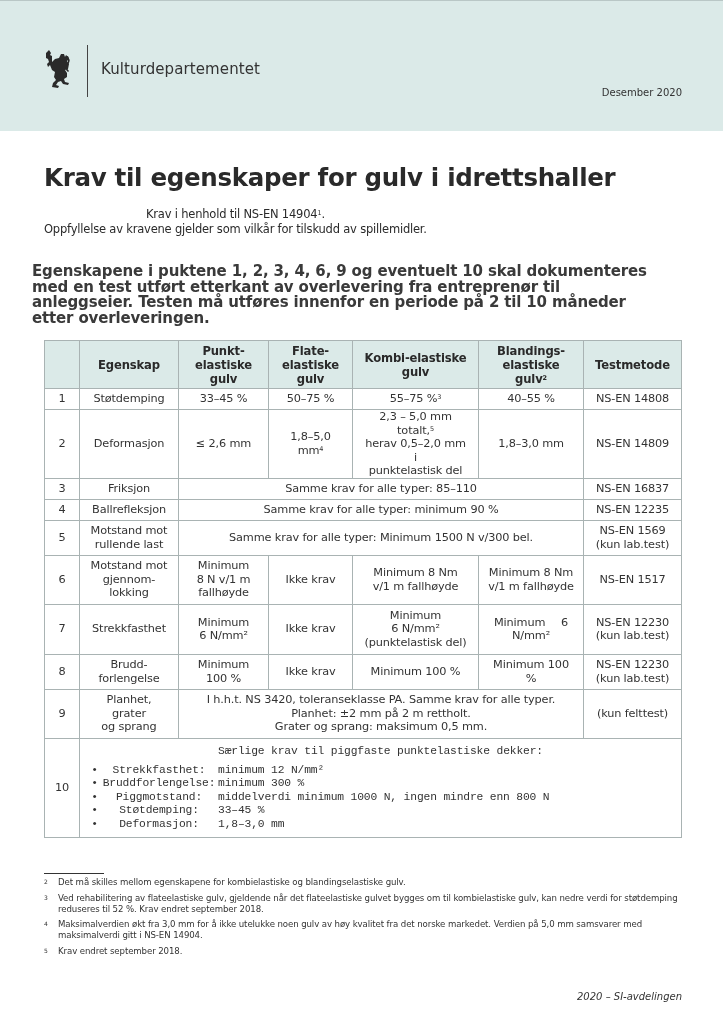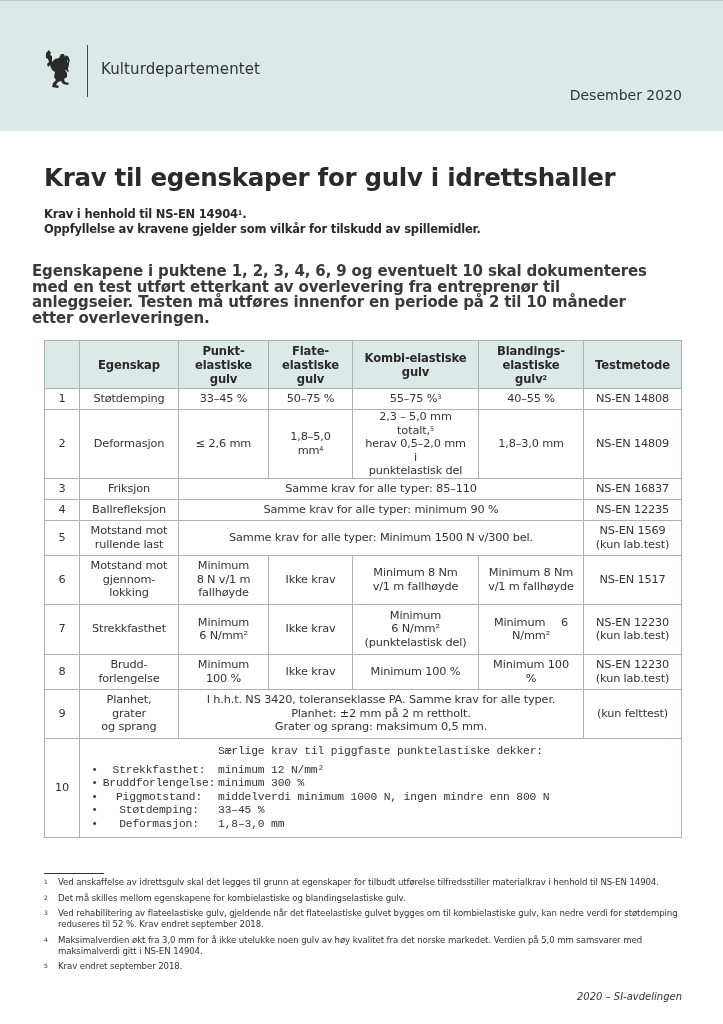--- a/index.html
+++ b/index.html
@@ -8,28 +8,28 @@
     background: #ffffff; color: #2b2b2b;
     font-family: "DejaVu Sans", "Liberation Sans", sans-serif;
   }
   .banner {
     position: absolute; left: 0; top: 0; width: 723px; height: 130px;
     background: #dbeae8; border-top: 1px solid #b9c7c6;
   }
   .logo { position: absolute; left: 42px; top: 48px; width: 30px; height: 42px; }
   .vsep { position: absolute; left: 87px; top: 44px; width: 1px; height: 52px; background: #444; }
   .dept { position: absolute; left: 101px; top: 59px; font-size: 15px; color: #333; letter-spacing: 0.1px; }
-  .date { position: absolute; right: 41px; top: 86px; font-size: 14px; color: #333; }
+  .date { position: absolute; right: 41px; top: 86px; font-size: 10px; color: #333; }
 
   .title {
     position: absolute; left: 44px; top: 163px; margin: 0;
     font-size: 24.5px; font-weight: bold; color: #2a2a2a; letter-spacing: -0.3px;
     font-family: "DejaVu Sans", sans-serif;
   }
-  .sub { position: absolute; left: 44px; top: 207px; font-size: 11.5px; font-weight: bold; line-height: 15px; color: #2a2a2a; letter-spacing: -0.2px; }
+  .sub { position: absolute; left: 44px; top: 207px; font-size: 11.5px; font-weight: normal; line-height: 15px; color: #2a2a2a; letter-spacing: -0.2px; text-align: center; }
   .intro { position: absolute; left: 32px; top: 264px; width: 630px; font-size: 15px; line-height: 15.5px; color: #3a3a3a; letter-spacing: -0.15px; font-weight: bold; }
 
   table.req {
     position: absolute; left: 44px; top: 340px; width: 637px;
     border-collapse: collapse; table-layout: fixed;
     font-size: 11.3px; color: #333; letter-spacing: -0.15px;
   }
   table.req td, table.req th {
     border: 1px solid #a9b3b3; text-align: center; vertical-align: middle;
     padding: 0 9px; line-height: 13.5px;
@@ -278,24 +278,20 @@
             </li>
       </ul>
     </td>
   </tr>
 </tbody>
   </table>
 
 <div class="fn-rule"></div>
 <div class="footnotes">
   <div class="fn">
-      <span class="num">1</span>
-      <span class="txt">Ved anskaffelse av idrettsgulv skal det legges til grunn at egenskaper for tilbudt utførelse tilfredsstiller materialkrav i henhold til NS-EN 14904.</span>
-    </div>
-  <div class="fn">
       <span class="num">2</span>
       <span class="txt">Det må skilles mellom egenskapene for kombielastiske og blandingselastiske gulv.</span>
     </div>
   <div class="fn">
       <span class="num">3</span>
       <span class="txt">Ved rehabilitering av flateelastiske gulv, gjeldende når det flateelastiske gulvet bygges om til kombielastiske gulv, kan nedre verdi for støtdemping reduseres til 52 %. Krav endret september 2018.</span>
     </div>
   <div class="fn">
       <span class="num">4</span>
       <span class="txt">Maksimalverdien økt fra 3,0 mm for å ikke utelukke noen gulv av høy kvalitet fra det norske markedet. Verdien på 5,0 mm samsvarer med maksimalverdi gitt i NS-EN 14904.</span>

